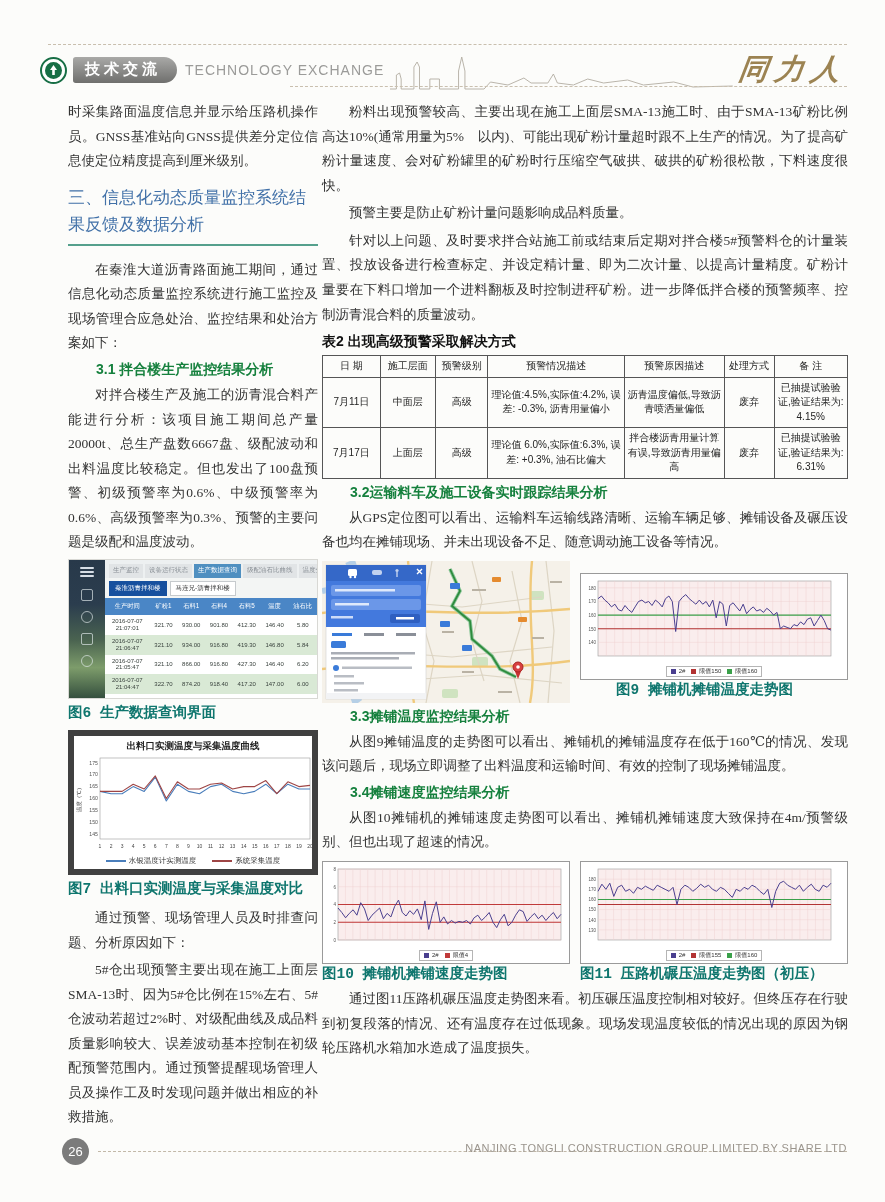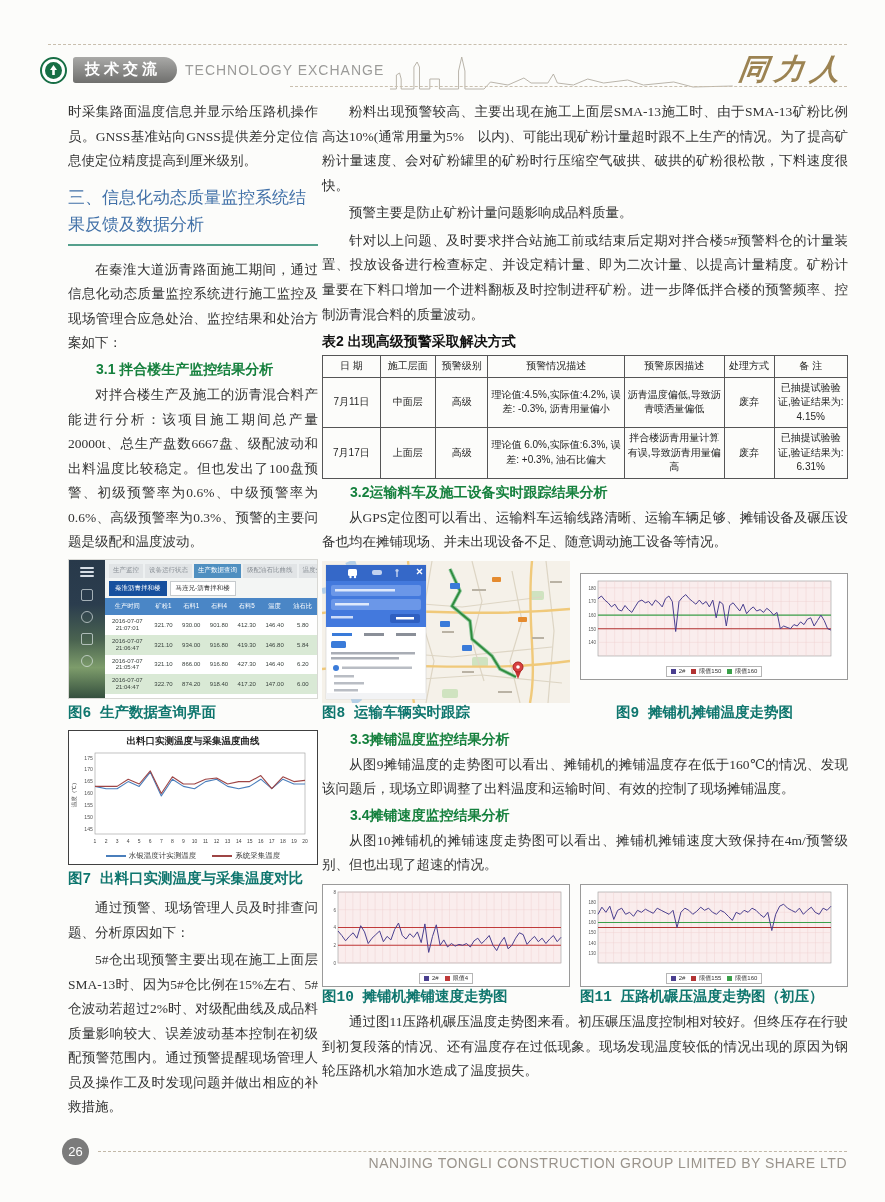--- a/index.html
+++ b/index.html
@@ -18,22 +18,22 @@
   .skyline{flex:1;height:42px;}
   .brand{font-family:"Liberation Serif","DejaVu Serif",serif;font-weight:bold;font-style:italic;
          font-size:29px;color:#9c8352;letter-spacing:7px;transform:skewX(-8deg);white-space:nowrap;}
   .header-botline{position:absolute;top:46px;left:250px;right:0;border-top:1px dashed #c9bfae;}
   
   .footer{position:absolute;left:40px;right:38px;bottom:22px;height:42px;}
   .page-circle{position:absolute;left:22px;top:0;width:27px;height:27px;border-radius:50%;background:#7b7b7b;
                color:#fff;font-family:"Liberation Sans","DejaVu Sans",sans-serif;font-size:13px;
                display:flex;align-items:center;justify-content:center;}
   .footer-line{position:absolute;left:58px;right:0;top:13px;border-top:1px dashed #c2b8a8;}
-  .footer-company{position:absolute;right:0;top:17px;font-family:"Liberation Sans","DejaVu Sans",sans-serif;
-                  font-size:14px;color:#9a948c;letter-spacing:.5px;padding-left:7px;}
+  .footer-company{position:absolute;right:0;top:4px;font-family:"Liberation Sans","DejaVu Sans",sans-serif;
+                  font-size:11px;color:#9a948c;letter-spacing:.5px;padding-left:7px;}
   
   .content{position:absolute;top:100px;left:68px;right:37px;bottom:58px;display:flex;gap:4px;overflow:hidden;}
   .col-left{width:250px;flex:none;}
   .col-right{flex:1;min-width:0;}
   .para{font-size:13.5px;line-height:1.82;text-align:justify;margin:0 0 3px;color:#333;}
   .indent{text-indent:2em;}
   .section-title{color:#4271a8;font-family:"Liberation Sans","DejaVu Sans",sans-serif;font-weight:normal;
                  font-size:17px;line-height:1.62;margin:10px 0 0;}
   .section-underline{border-bottom:2px solid #55a08c;margin:5px 0 12px;}
   .subhead{font-family:"Liberation Sans","DejaVu Sans",sans-serif;font-weight:bold;font-size:14px;
@@ -58,21 +58,21 @@
   .f6-subtab{font-family:"Liberation Sans","DejaVu Sans",sans-serif;font-size:6.5px;padding:2px 5px;
              border:1px solid #c6cacd;color:#333;background:#fff;}
   .f6-subtab.active{background:#17509e;color:#fff;border-color:#17509e;}
   .f6-table{width:100%;border-collapse:collapse;font-family:"Liberation Sans","DejaVu Sans",sans-serif;
             font-size:6px;text-align:center;color:#38413c;}
   .f6-table th{background:#4a86c6;color:#fff;font-weight:normal;font-size:6.3px;padding:4px 1px;}
   .f6-table td{padding:3px 1px;background:#fff;}
   .f6-table tr.green td{background:#d9e9d5;}
   .f6-table td.time{white-space:pre-line;line-height:1.15;}
   
-  .fig7-box{border:1px solid #404040;background:#fff;padding:4px 2px 2px;margin-top:6px;}
+  .fig7-box{border:6px solid #404040;background:#fff;padding:4px 2px 2px;margin-top:6px;}
   .chart-title{font-family:"Liberation Sans","DejaVu Sans",sans-serif;font-weight:bold;font-size:9.5px;
                text-align:center;color:#222;margin-bottom:1px;}
   .legend-row{display:flex;justify-content:center;gap:16px;align-items:center;
               font-family:"Liberation Sans","DejaVu Sans",sans-serif;font-size:7.5px;color:#333;padding:2px 0 1px;}
   .legend-row .lg-line{width:20px;border-top:2px solid #000;display:inline-block;}
   .lg-item{display:inline-flex;align-items:center;gap:3px;}
   .trend-box{border:1px solid #9a9a9a;background:#fff;padding:4px 3px 2px;}
   .legend-mini{display:flex;gap:6px;align-items:center;font-family:"Liberation Sans","DejaVu Sans",sans-serif;
                font-size:6px;color:#333;border:1px solid #b5b5b5;width:max-content;margin:2px auto 0;padding:0 4px;}
   .legend-mini .lg-sq{width:5px;height:5px;display:inline-block;}
@@ -438,21 +438,20 @@
                 <g fill="#b9bdc4">
                   <rect x="20" y="105.5" width="70" height="2.5"></rect>
                     <rect x="12" y="114" width="20" height="2.5"></rect>
                   <rect x="12" y="121" width="30" height="2.5"></rect>
                     <rect x="12" y="128" width="24" height="2.5"></rect>
                 </g>
                 <rect x="4" y="132" width="100" height="6" fill="#f2f3f5"></rect>
               </g>
             </svg>
           </div>
-          <div class="figcap">图8 运输车辆实时跟踪</div>
         </div>
         <div class="figcol w-rest">
           <div class="trend-box mt12">
             <svg width="250" height="82" viewBox="0 0 250 82">
                 <rect x="14" y="3" width="233" height="75" fill="#faeded" stroke="#9a9a9a" stroke-width="0.6"></rect>
                 <line x1="22.32142857142857" y1="3" x2="22.32142857142857" y2="78" stroke="#f0cfcf" stroke-width="0.45"></line>
                 <line x1="30.642857142857142" y1="3" x2="30.642857142857142" y2="78" stroke="#f0cfcf" stroke-width="0.45"></line>
                 <line x1="38.964285714285715" y1="3" x2="38.964285714285715" y2="78" stroke="#f0cfcf" stroke-width="0.45"></line>
                 <line x1="47.285714285714285" y1="3" x2="47.285714285714285" y2="78" stroke="#f0cfcf" stroke-width="0.45"></line>
                 <line x1="55.607142857142854" y1="3" x2="55.607142857142854" y2="78" stroke="#f0cfcf" stroke-width="0.45"></line>

